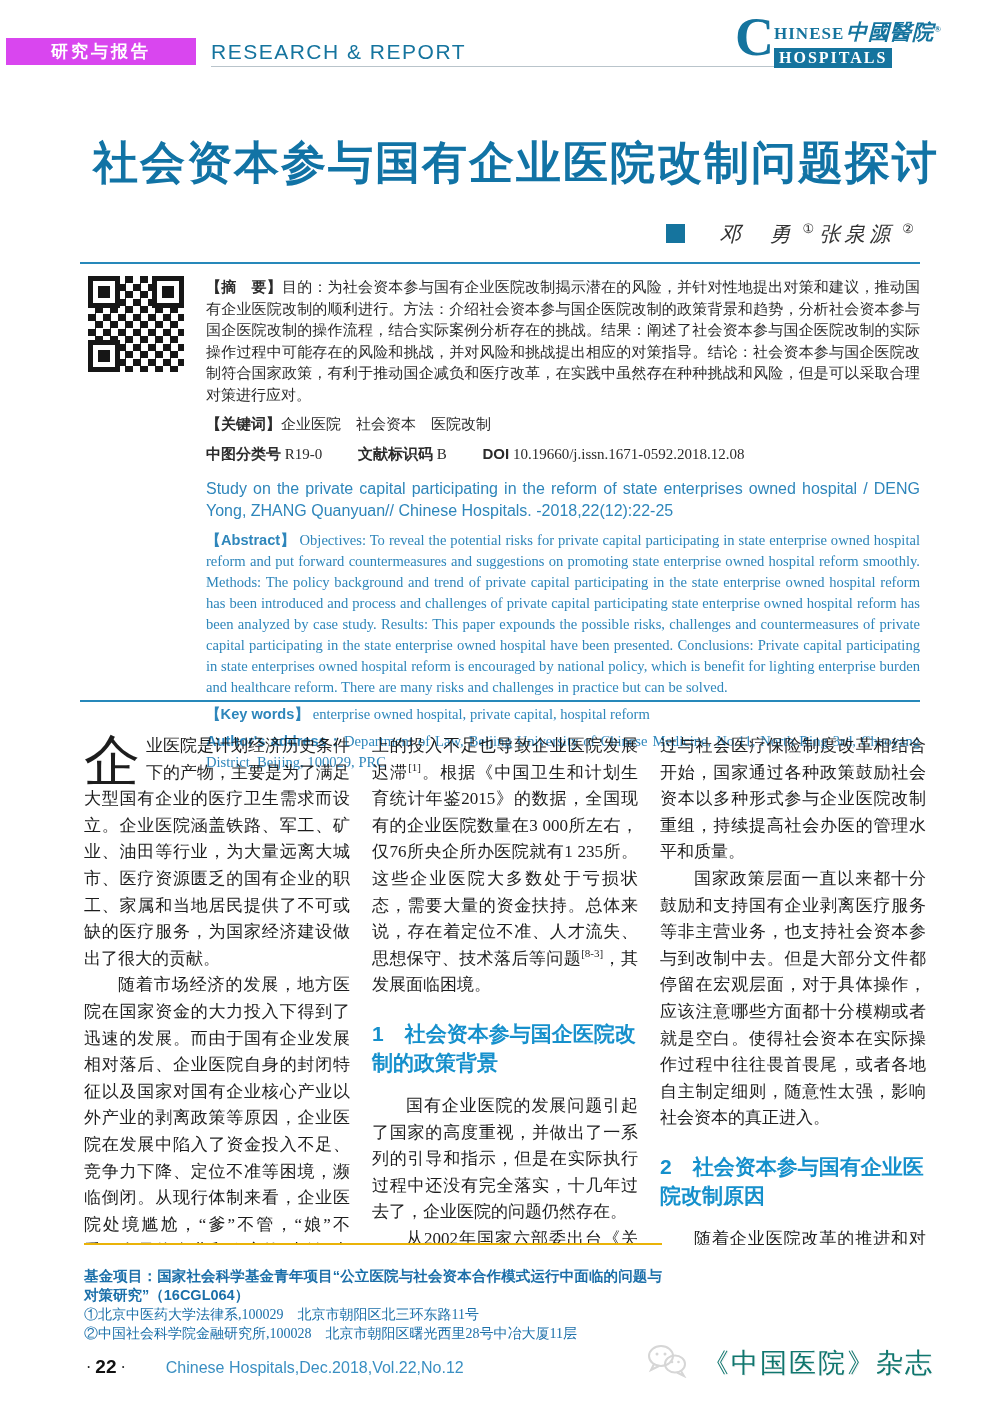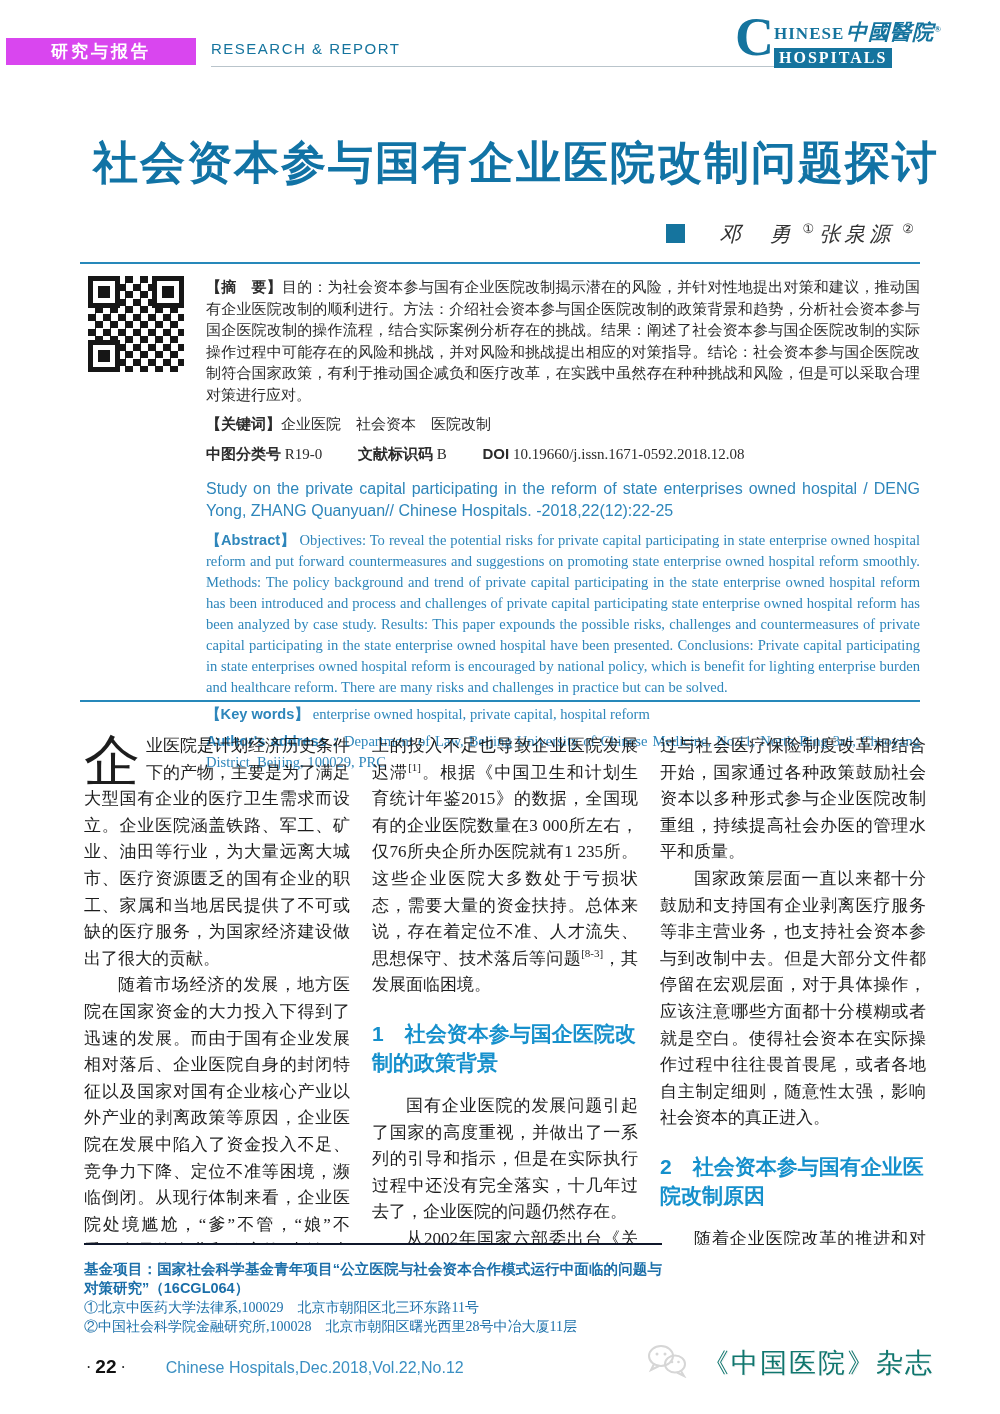--- a/index.html
+++ b/index.html
@@ -4,21 +4,21 @@
 <style>
   html,body{margin:0;padding:0;}
   body{width:1000px;height:1414px;background:#ffffff;position:relative;
        font-family:"Liberation Serif",serif;color:#222;overflow:hidden;}
 
   
   .section-box{position:absolute;left:6px;top:38px;width:190px;height:27px;
     background:#d946ef;color:#fff;text-align:center;line-height:27px;
     font-family:"Liberation Sans",sans-serif;font-weight:bold;font-size:17px;letter-spacing:3px;}
   .section-en{position:absolute;left:211px;top:40px;color:#15749e;
-    font-family:"Liberation Sans",sans-serif;font-size:15px;letter-spacing:1.5px;}
+    font-family:"Liberation Sans",sans-serif;font-size:21px;letter-spacing:1.5px;}
   .header-rule{position:absolute;left:211px;top:66px;width:575px;border-top:1px solid #b9c4cb;}
   .logo{position:absolute;right:58px;top:12px;color:#15749e;white-space:nowrap;}
   .logo-c{font-size:54px;font-weight:bold;font-family:"Liberation Serif",serif;
     float:left;line-height:50px;}
   .logo-col{display:inline-block;vertical-align:top;margin-top:6px;}
   .logo-top{display:block;font-weight:bold;font-size:17px;letter-spacing:1px;}
   .logo-cn{font-size:21px;font-weight:bold;font-style:italic;margin-left:2px;}
   .logo-reg{font-size:9px;vertical-align:super;}
   .logo-hosp{display:inline-block;background:#15749e;color:#fff;font-weight:bold;
     font-size:16px;letter-spacing:2px;padding:1px 5px;margin-top:2px;}
@@ -67,21 +67,21 @@
     text-align:justify;color:#1d1d1d;}
   .col p{margin:0;}
   .col p.ind{text-indent:2em;}
   .dropcap{float:left;font-size:56px;line-height:50px;padding:3px 6px 0 0;}
   .h-sec{font-family:"Liberation Sans",sans-serif;font-weight:bold;color:#1590cc;
     font-size:21px;line-height:29px;margin:20px 0 16px;text-align:left;}
   .sup-ref{font-size:11px;vertical-align:super;line-height:0;}
 
   
   .footnote{position:absolute;top:1243px;left:84px;width:578px;
-    border-top:2px solid #0f172a;padding-top:15px;color:#1b6fa9;}
+    border-top:2px solid #eab308;padding-top:22px;color:#1b6fa9;}
   .fn-fund{font-family:"Liberation Sans",sans-serif;font-weight:bold;
     font-size:14.5px;line-height:19px;text-align:justify;}
   .fn-addr{font-size:14px;line-height:19px;}
 
   
   .footer{position:absolute;top:1356px;left:86px;white-space:nowrap;}
   .pg-dot{font-size:16px;color:#222;}
   .pg-num{font-family:"Liberation Sans",sans-serif;font-weight:bold;font-size:19px;color:#111;margin:10px 4px;}
   .journal-ref{font-family:"Liberation Sans",sans-serif;font-size:16px;color:#3a8fc2;margin-left:40px;}
 

